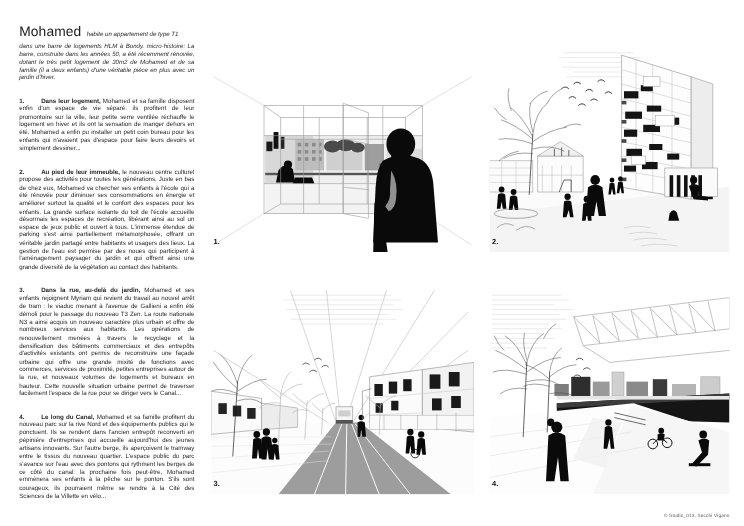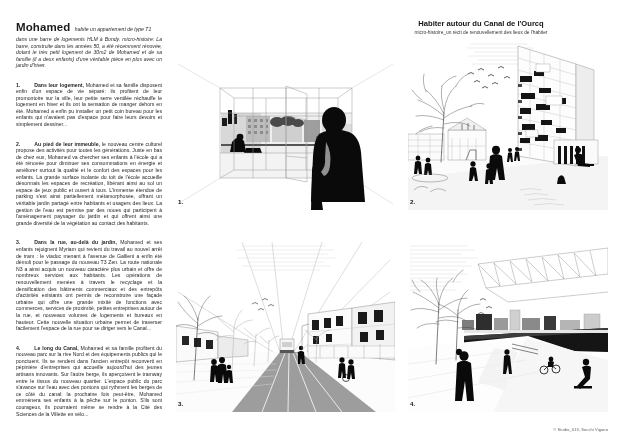--- a/index.html
+++ b/index.html
@@ -21,21 +21,21 @@
   
   .text-col {
     position: absolute;
     left: 16px;
     top: 17px;
     width: 146px;
     height: 404px;
   }
   .story-title {
     font-size: 11.5px;
-    font-weight: bold;
+    font-weight: normal;
     color: #1b1b1b;
     letter-spacing: .1px;
     line-height: 12px;
     display: inline;
   }
   .story-lede {
     display: inline;
     font-size: 5.1px;
     font-style: italic;
     color: #2b2b2b;
@@ -152,24 +152,20 @@
       <span class="num">3.</span><span class="lead">Dans la rue, au-delà du jardin,</span>
       <span>Mohamed et ses enfants rejoignent Myriam qui revient du travail au nouvel arrêt de tram : le viaduc menant à l'avenue de Gallieni a enfin été démoli pour le passage du nouveau T3 Zen. La route nationale N3 a ainsi acquis un nouveau caractère plus urbain et offre de nombreux services aux habitants. Les opérations de renouvellement menées à travers le recyclage et la densification des bâtiments commerciaux et des entrepôts d'activités existants ont permis de reconstruire une façade urbaine qui offre une grande mixité de fonctions avec commerces, services de proximité, petites entreprises autour de la rue, et nouveaux volumes de logements et bureaux en hauteur. Cette nouvelle situation urbaine permet de traverser facilement l'espace de la rue pour se diriger vers le Canal...</span>
     </div>
 
     <div class="para">
       <span class="num">4.</span><span class="lead">Le long du Canal,</span>
       <span>Mohamed et sa famille profitent du nouveau parc sur la rive Nord et des équipements publics qui le ponctuent. Ils se rendent dans l'ancien entrepôt reconverti en pépinière d'entreprises qui accueille aujourd'hui des jeunes artisans innovants. Sur l'autre berge, ils aperçoivent le tramway entre le tissus du nouveau quartier. L'espace public du parc s'avance sur l'eau avec des pontons qui rythment les berges de ce côté du canal: la prochaine fois peut-être, Mohamed emmènera ses enfants à la pêche sur le ponton. S'ils sont courageux, ils pourraient même se rendre à la Cité des Sciences de la Villette en vélo...</span>
     </div>
   </div>
 
-  <div class="board-header">
-    <div class="h-main">Habiter autour du Canal de l'Ourcq</div>
-    <div class="h-sub">micro-histoire_un récit de renouvellement  des lieux  de l'habiter</div>
-  </div>
 
   <div class="panel" id="panel-1">
     <svg width="219" height="152" viewBox="0 0 219 152">
 
       <g class="lnf">
         <line x1="2" y1="6" x2="44" y2="30"></line>
         <line x1="2" y1="146" x2="44" y2="120"></line>
         <line x1="217" y1="6" x2="176" y2="30"></line>
         <line x1="217" y1="146" x2="176" y2="120"></line>
       </g>

